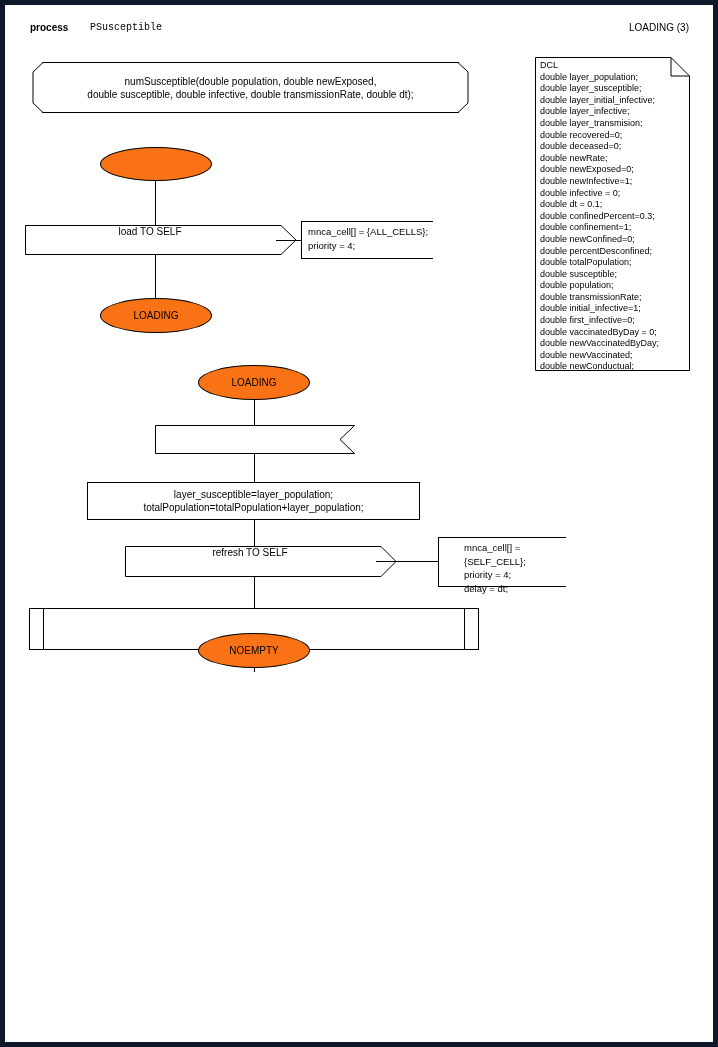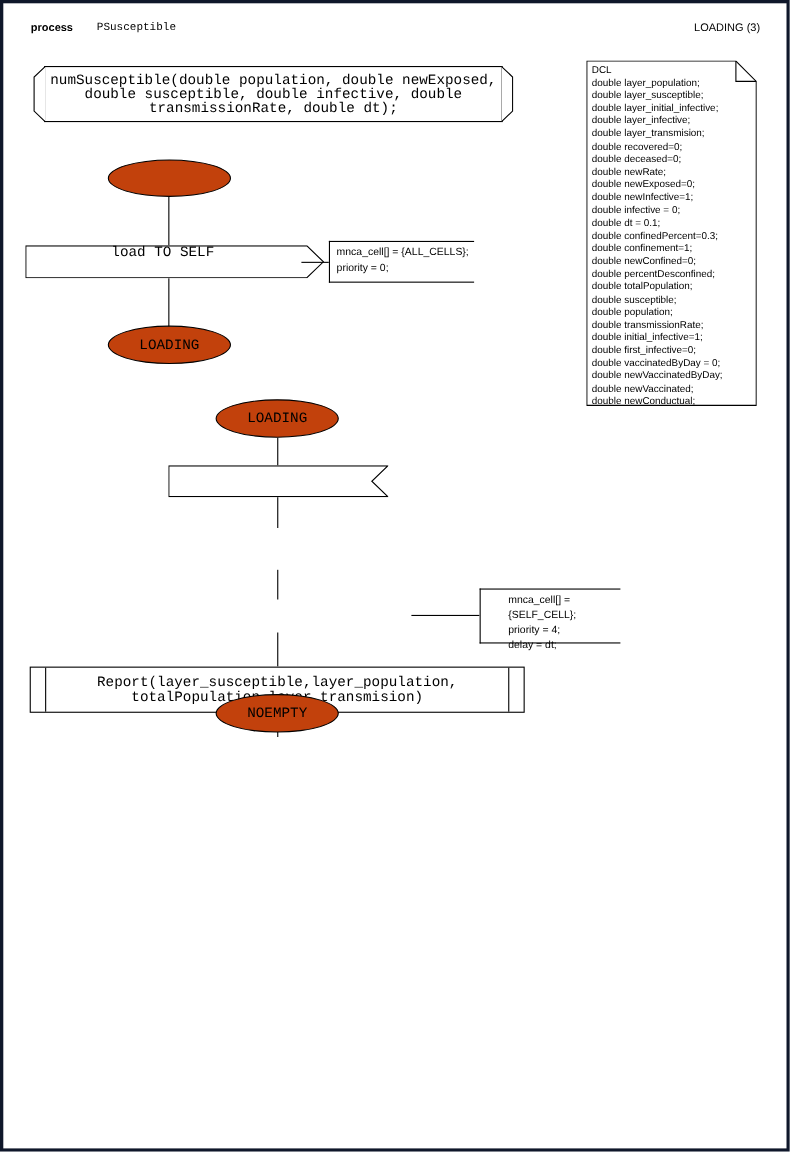--- a/index.html
+++ b/index.html
@@ -5,39 +5,38 @@
   html,body{margin:0;padding:0;background:#ffffff;}
   body{
     font-family:"Liberation Sans","DejaVu Sans",sans-serif;
     -webkit-font-smoothing:antialiased;
   }
   #page{
     position:relative;
     width:718px;
     height:1047px;
     box-sizing:border-box;
-    border:3px solid #0f172a;
+    border:5px solid #0f172a;
     background:#fff;
     overflow:hidden;
   }
   .hdr{
     position:absolute;
     font-size:10px;
     color:#000;
     white-space:nowrap;
   }
   .hdr.bold{font-weight:bold;}
   
   .sdl-text{
-    font-size:13px;
+    font-size:10px;
     color:#000;
     line-height:13px;
     text-align:center;
     white-space:pre-line;
-    font-family:Liberation Mono, monospace;
   }
   
   .vline{
     position:absolute;
     width:1px;
     background:#000;
   }
   .hline{
     position:absolute;
     height:1px;
@@ -68,21 +67,21 @@
     z-index:3;
     width:100%;
     text-align:center;
   }
   
   .state-sym{
     position:absolute;
     box-sizing:border-box;
     border:1px solid #000;
     border-radius:50%/50%;
-    background:#c2410c;
+    background:#f97316;
     display:flex;
     align-items:center;
     justify-content:center;
   }
   
   .out-sym{position:absolute;}
   .out-sym svg{position:absolute;left:0;top:0;}
   .out-sym .lbl{
     position:absolute;
     left:0;right:22px;top:0;bottom:0;
@@ -184,21 +183,21 @@
     </svg>
     <div class="lbl">
       <span class="sdl-text">load TO SELF</span>
     </div>
   </div>
 
   <div class="hline" style="left:271px;top:235px;width:25px;"></div>
 
   <div class="comment-sym" style="left:296px;top:216px;width:132px;height:38px;">
     <div class="ctext">mnca_cell[] = {ALL_CELLS};
-priority = 0;</div>
+priority = 4;</div>
   </div>
 
   <div class="vline" style="left:150px;top:250px;height:44px;"></div>
 
   <div class="state-sym" style="left:95px;top:293px;width:112px;height:35px;">
     <span class="sdl-text">LOADING</span>
   </div>
 
   <div class="state-sym" style="left:193px;top:360px;width:112px;height:35px;">
     <span class="sdl-text">LOADING</span>
@@ -207,38 +206,49 @@
   <div class="vline" style="left:249px;top:395px;height:25px;"></div>
 
   <div class="in-sym" style="left:150px;top:420px;width:200px;height:29px;">
     <svg width="200" height="29" viewBox="0 0 200 29">
       <path d="M0.5 0.5 L199.5 0.5 L185 14.5 L199.5 28.5 L0.5 28.5 Z" fill="#fff" stroke="#000" stroke-width="1"></path>
     </svg>
   </div>
 
   <div class="vline" style="left:249px;top:449px;height:28px;"></div>
 
+  <div class="task-sym" style="left:82px;top:477px;width:333px;height:38px;">
+    <span class="sdl-text">layer_susceptible=layer_population;
+totalPopulation=totalPopulation+layer_population;</span>
+  </div>
 
   <div class="vline" style="left:249px;top:515px;height:27px;"></div>
 
+  <div class="out-sym" style="left:120px;top:541px;width:272px;height:31px;">
+    <svg width="272" height="31" viewBox="0 0 272 31">
+      <path d="M0.5 0.5 L256 0.5 L271 15.5 L256 30.5 L0.5 30.5 Z" fill="#fff" stroke="#000" stroke-width="1"></path>
+    </svg>
+    <div class="lbl">
+      <span class="sdl-text">refresh TO SELF</span>
+    </div>
+  </div>
 
   <div class="hline" style="left:371px;top:556px;width:62px;"></div>
 
   <div class="comment-sym" style="left:433px;top:532px;width:128px;height:50px;padding-left:25px;">
     <div class="ctext">mnca_cell[] = {SELF_CELL};
 priority = 4;
 delay = dt;</div>
   </div>
 
   <div class="vline" style="left:249px;top:572px;height:31px;"></div>
 
   <div class="call-sym" style="left:24px;top:603px;width:450px;height:42px;">
     <div class="bar" style="left:13px;"></div>
     <div class="bar" style="right:13px;"></div>
-    <span class="sdl-text" style="padding:0 20px;">Report(layer_susceptible,layer_population, totalPopulation,layer_transmision)</span>
   </div>
 
   <div class="vline" style="left:249px;top:645px;height:22px;"></div>
 
   <div class="state-sym" style="left:193px;top:628px;width:112px;height:35px;">
     <span class="sdl-text">NOEMPTY</span>
   </div>
 
   <div class="note-sym" style="left:530px;top:52px;width:155px;height:314px;">
     <svg width="155" height="314" viewBox="0 0 155 314">

